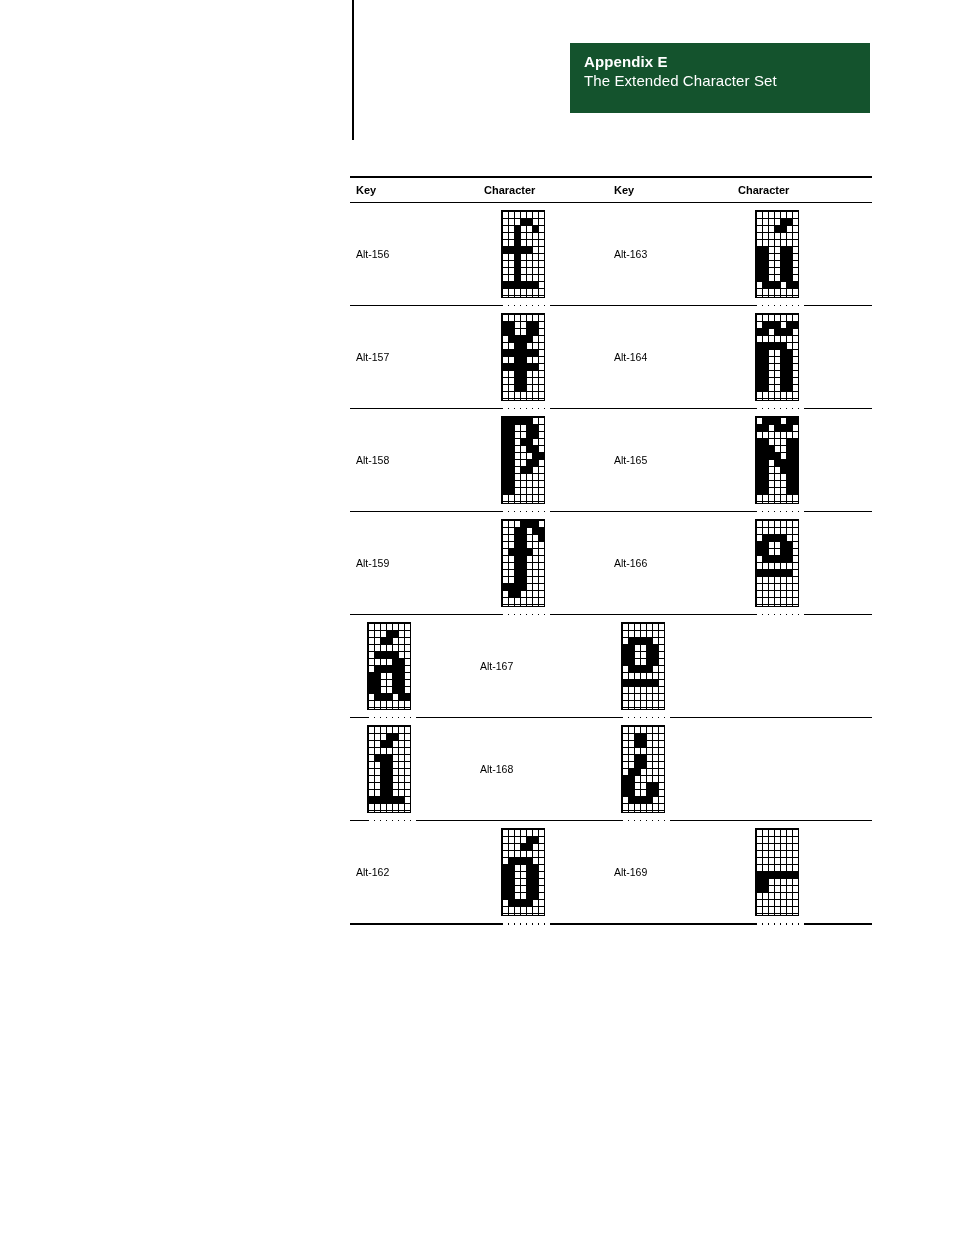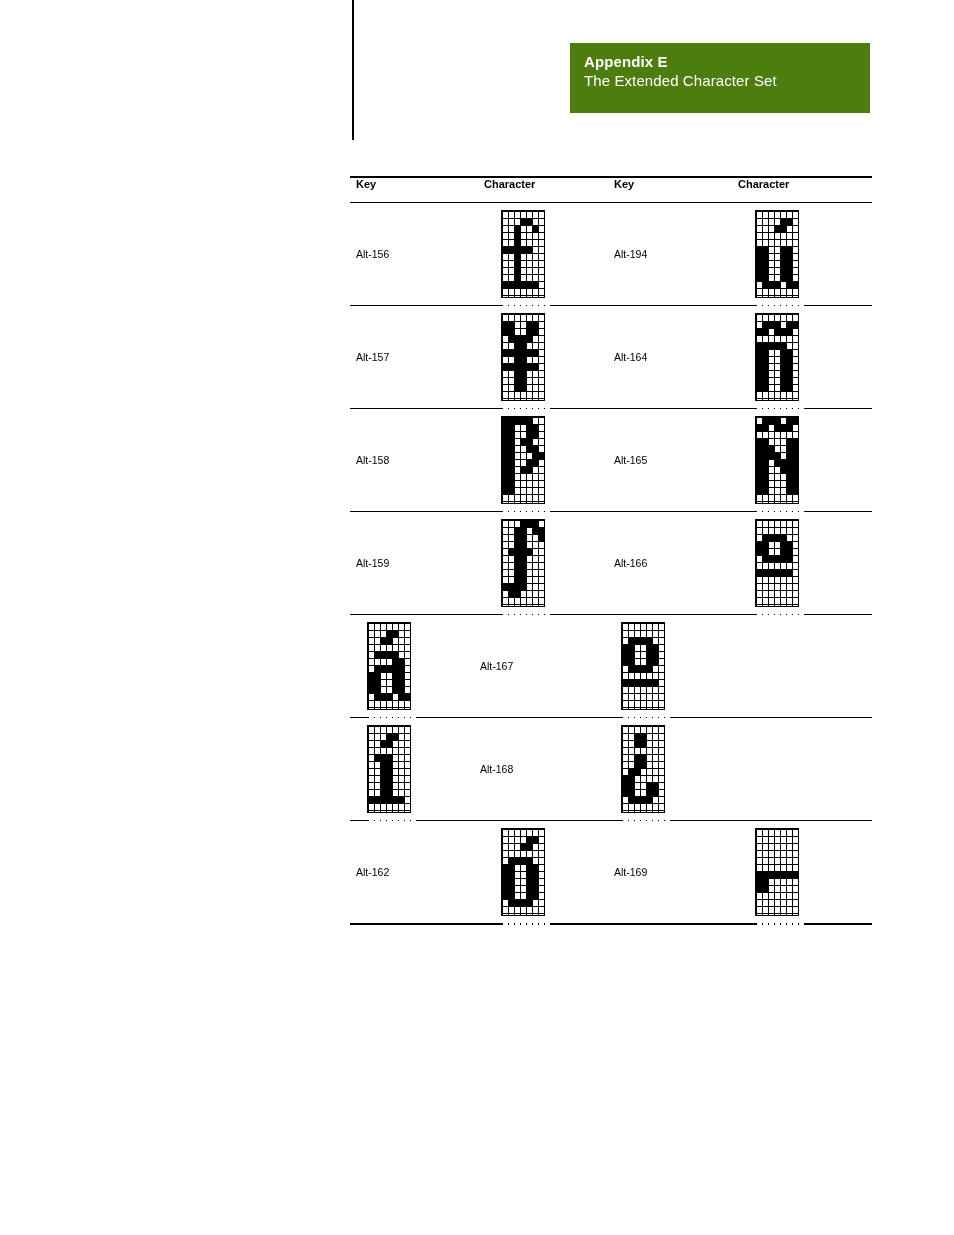--- a/index.html
+++ b/index.html
@@ -26,21 +26,21 @@
     background: #000000;
   }
 
   
   .appendix-banner {
     position: absolute;
     left: 570px;
     top: 43px;
     width: 300px;
     height: 70px;
-    background: #4d7c0f;
+    background: #14532d;
     color: #ffffff;
     box-sizing: border-box;
     padding: 9px 0 0 14px;
   }
   .appendix-banner .appendix-label {
     font-size: 15px;
     font-weight: bold;
     line-height: 19px;
     letter-spacing: 0.1px;
   }
@@ -64,20 +64,21 @@
     width: 100%;
   }
   .rule-light {
     height: 1px;
     background: #000000;
     width: 100%;
   }
   .header-row {
     display: flex;
     height: 24px;
+    align-items: center;
   }
   .header-row .cell {
     font-size: 11px;
     font-weight: bold;
   }
   .col-key1   { width: 134px; padding-left: 6px; box-sizing: border-box; }
   .col-char1  { width: 130px; }
   .col-key2   { width: 124px; }
   .col-char2  { width: 134px; }
 
@@ -253,21 +254,21 @@
             <i></i>
             <i></i>
             <i></i>
             <i></i>
             <i></i>
             <i></i>
             <i></i>
             <i></i>
           </div>
         </div>
-        <div class="cell key-cell col-key2">Alt-194</div>
+        <div class="cell key-cell col-key2">Alt-163</div>
         <div class="cell char-cell col-char2">
           <div class="glyph">
             <i></i>
             <i></i>
             <i></i>
             <i></i>
             <i></i>
             <i></i>
             <i></i>
             <i></i>

